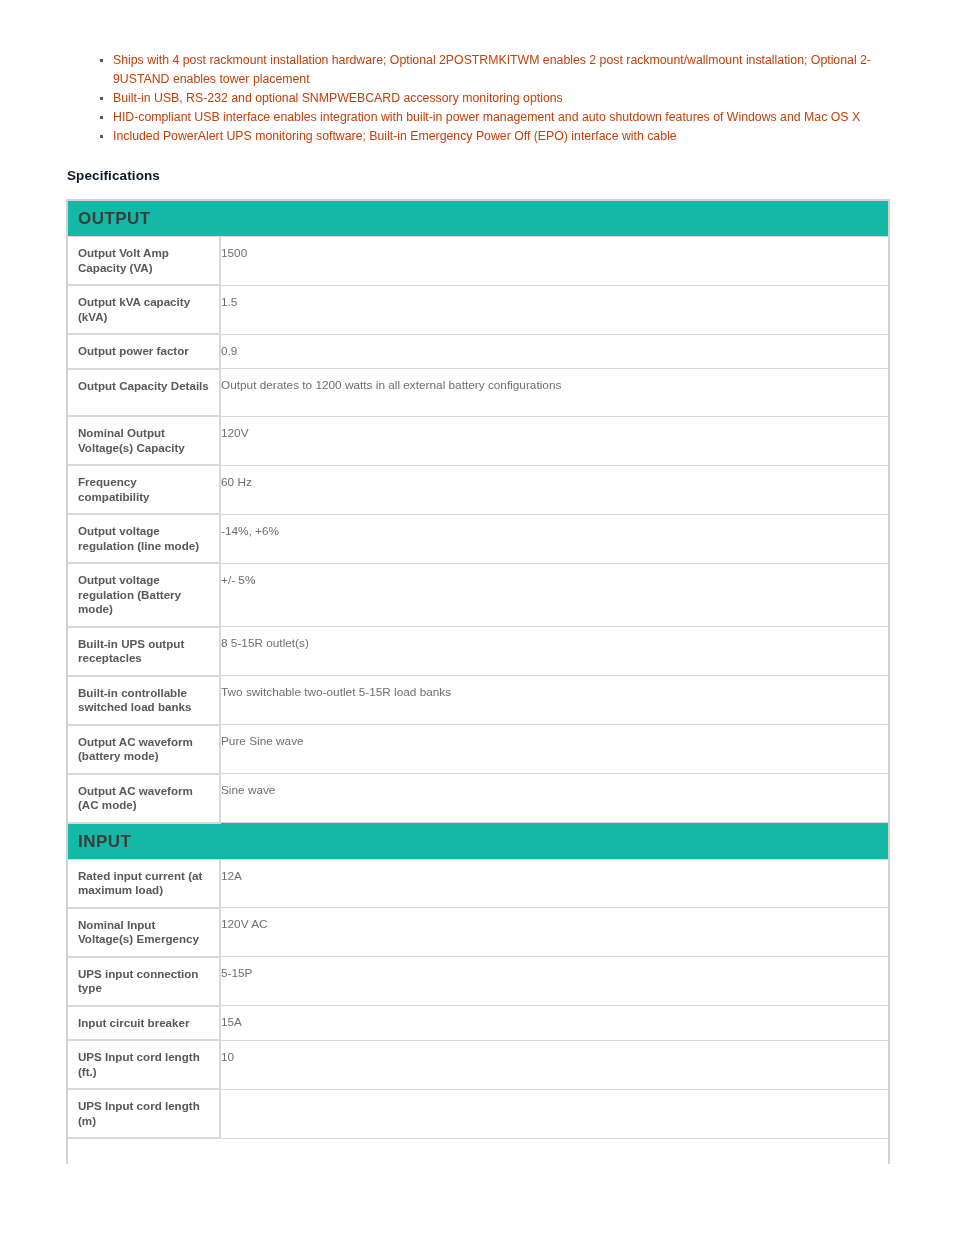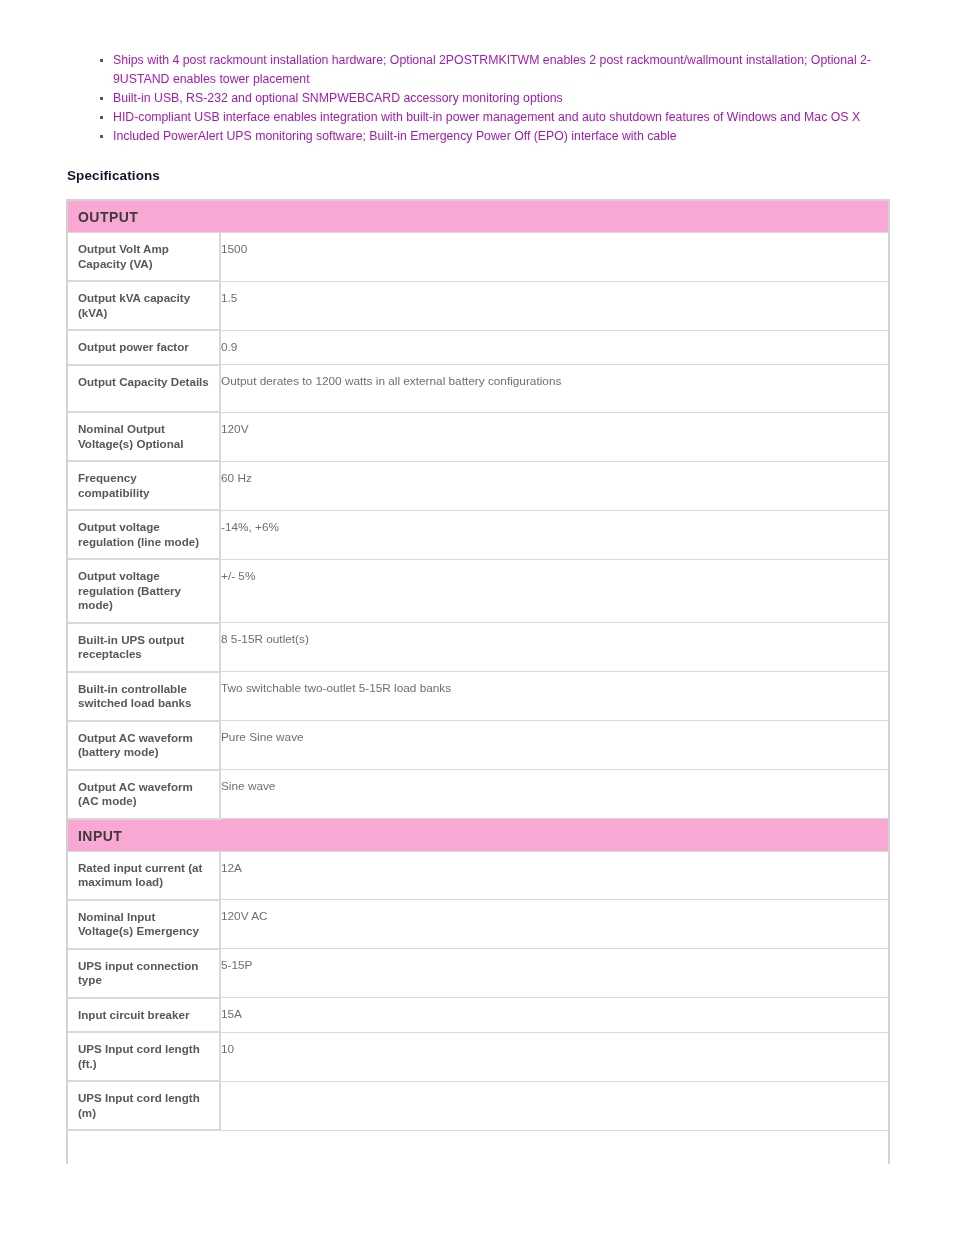--- a/index.html
+++ b/index.html
@@ -21,21 +21,21 @@
     position: absolute;
     left: 97px;
     top: 51px;
     width: 790px;
   }
   .feature-item {
     position: relative;
     padding-left: 16px;
     font-size: 12.3px;
     line-height: 19px;
-    color: #a21caf;
+    color: #c2410c;
   }
   .feature-item .bullet {
     position: absolute;
     left: 3px;
     top: 8px;
     width: 3px;
     height: 3px;
     background: #58585a;
     border-radius: 0;
   }
@@ -68,26 +68,26 @@
     width: 100%;
     border-collapse: collapse;
     table-layout: fixed;
   }
   .spec-table col.c-label { width: 152px; }
   .spec-table col.c-value { width: auto; }
 
   .group-row th {
     text-align: left;
     padding: 8px 0 7px 10px;
-    font-size: 14px;
+    font-size: 17px;
     font-weight: bold;
     color: #3c3c3c;
     letter-spacing: 0.45px;
     border-bottom: 1px solid #d9d9d9;
-    background: #f9a8d4;
+    background: #14b8a6;
   }
 
   .spec-row td {
     vertical-align: top;
     background: #ffffff;
   }
   .spec-row td.label {
     padding: 9px 10px 9px 10px;
     font-size: 11.6px;
     font-weight: bold;
@@ -151,21 +151,21 @@
             <span class="vpad">0.9</span>
           </td>
         </tr>
         <tr class="spec-row tall">
           <td class="label">Output Capacity Details</td>
           <td class="value">
             <span class="vpad">Output derates to 1200 watts in all external battery configurations</span>
           </td>
         </tr>
         <tr class="spec-row tall">
-          <td class="label">Nominal Output Voltage(s) Optional</td>
+          <td class="label">Nominal Output Voltage(s) Capacity</td>
           <td class="value">
             <span class="vpad">120V</span>
           </td>
         </tr>
         <tr class="spec-row tall">
           <td class="label">Frequency compatibility</td>
           <td class="value">
             <span class="vpad">60 Hz</span>
           </td>
         </tr>

